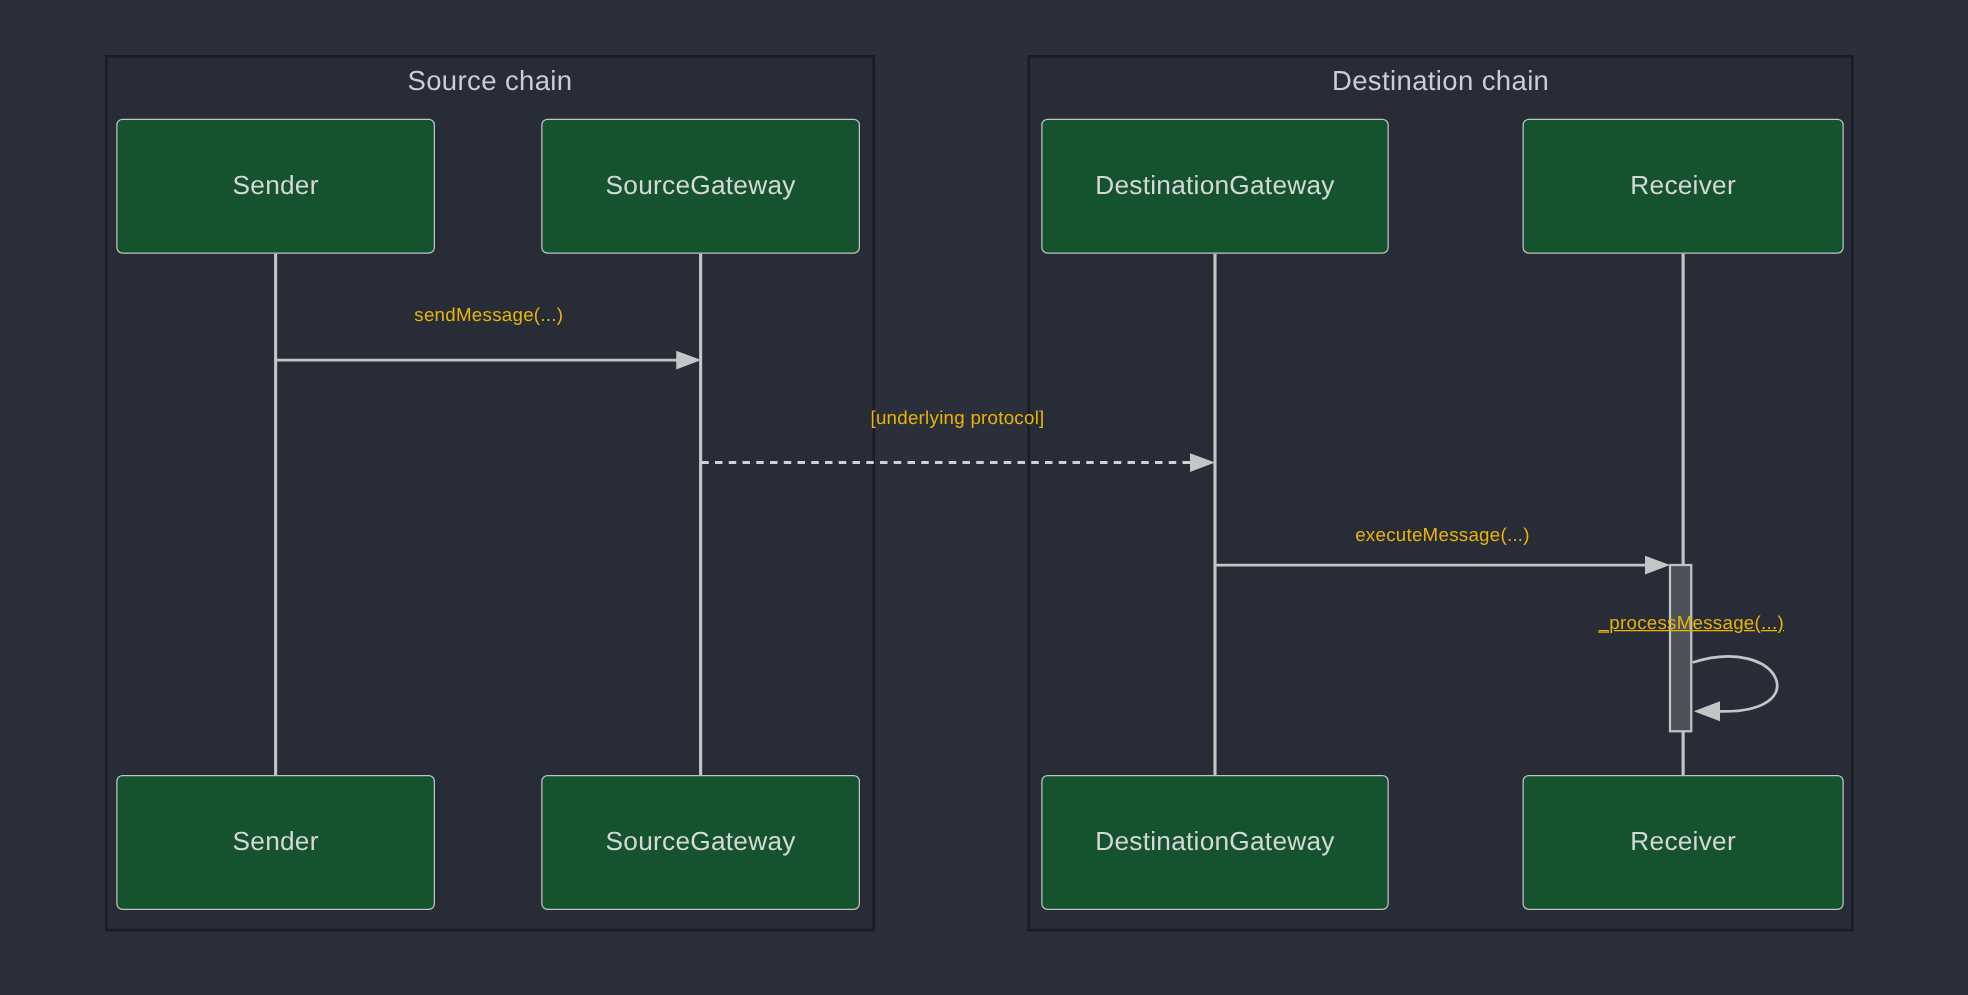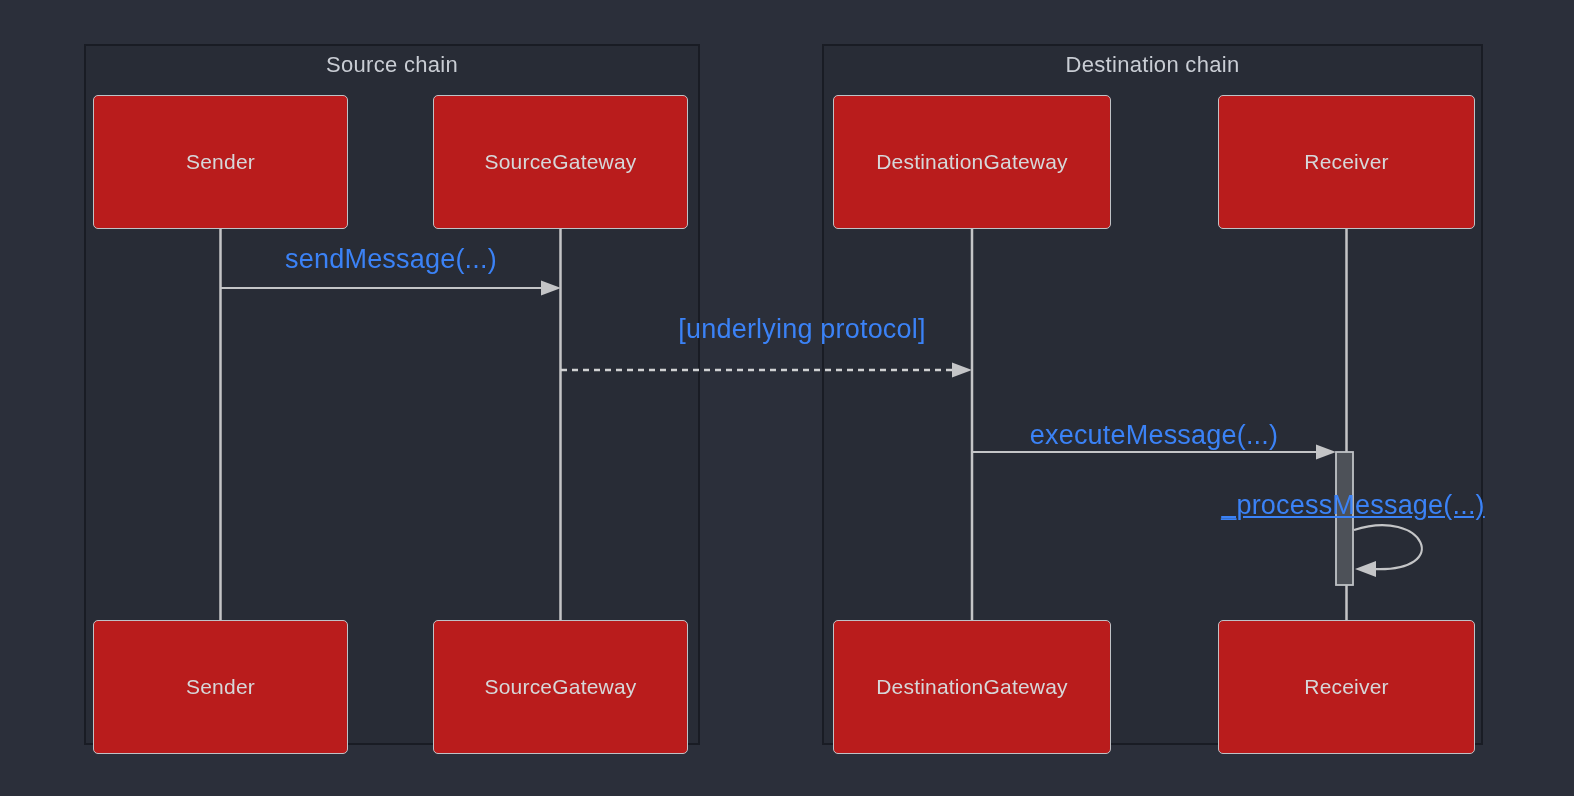--- a/index.html
+++ b/index.html
@@ -26,43 +26,43 @@
     top: 6px;
     left: 0;
     width: 100%;
     text-align: center;
     color: #c9cdd4;
     font-size: 22px;
     letter-spacing: 0.3px;
   }
   .actor-box {
     position: absolute;
-    height: 134px;
-    background: #b91c1c;
+    height: 108px;
+    background: #14532d;
     border: 1.5px solid #bfc2c6;
     border-radius: 5px;
     box-sizing: border-box;
     display: flex;
     align-items: center;
     justify-content: center;
     color: #d6d7d9;
     font-size: 21px;
     letter-spacing: 0.2px;
   }
   .wires {
     position: absolute;
     top: 0;
     left: 0;
     pointer-events: none;
   }
   .msg-label {
     position: absolute;
     transform: translateX(-50%);
-    color: #3b82f6;
-    font-size: 27px;
+    color: #eab308;
+    font-size: 15px;
     white-space: nowrap;
     letter-spacing: 0.2px;
   }
 </style>
 </head>
 <body>
 
 <div class="stage">
 
   <section class="group" style="left:822px; top:44px; width:661px; height:701px;">
@@ -115,17 +115,17 @@
     <span>SourceGateway</span>
   </div>
   <div class="actor-box" style="left:833px; top:620px; width:278px;">
     <span>DestinationGateway</span>
   </div>
   <div class="actor-box" style="left:1218px; top:620px; width:257px;">
     <span>Receiver</span>
   </div>
 
   <div class="msg-label" style="left:391px; top:244px;">sendMessage(...)</div>
-  <div class="msg-label" style="left:766px; top:314px;margin-left:36px;">[underlying protocol]</div>
+  <div class="msg-label" style="left:766px; top:326px;">[underlying protocol]</div>
   <div class="msg-label" style="left:1154px; top:420px;">executeMessage(...)</div>
   <div class="msg-label" style="left:1353px; top:490px;text-decoration:underline;">_processMessage(...)</div>
 
 </div>
 
 </body></html>

